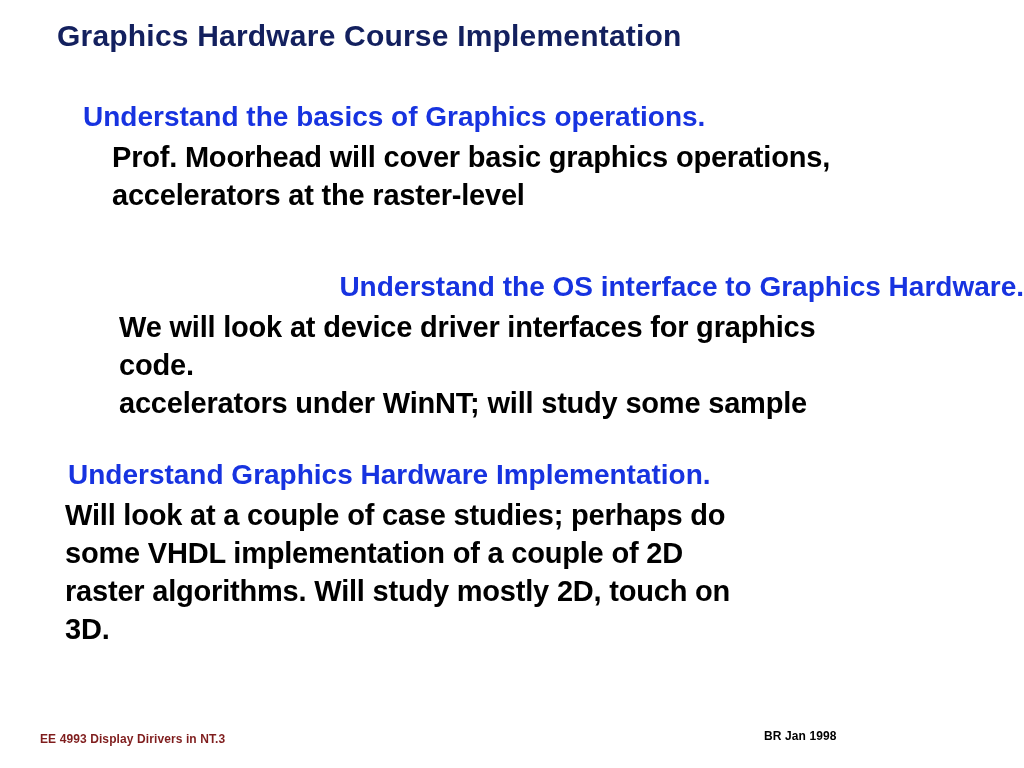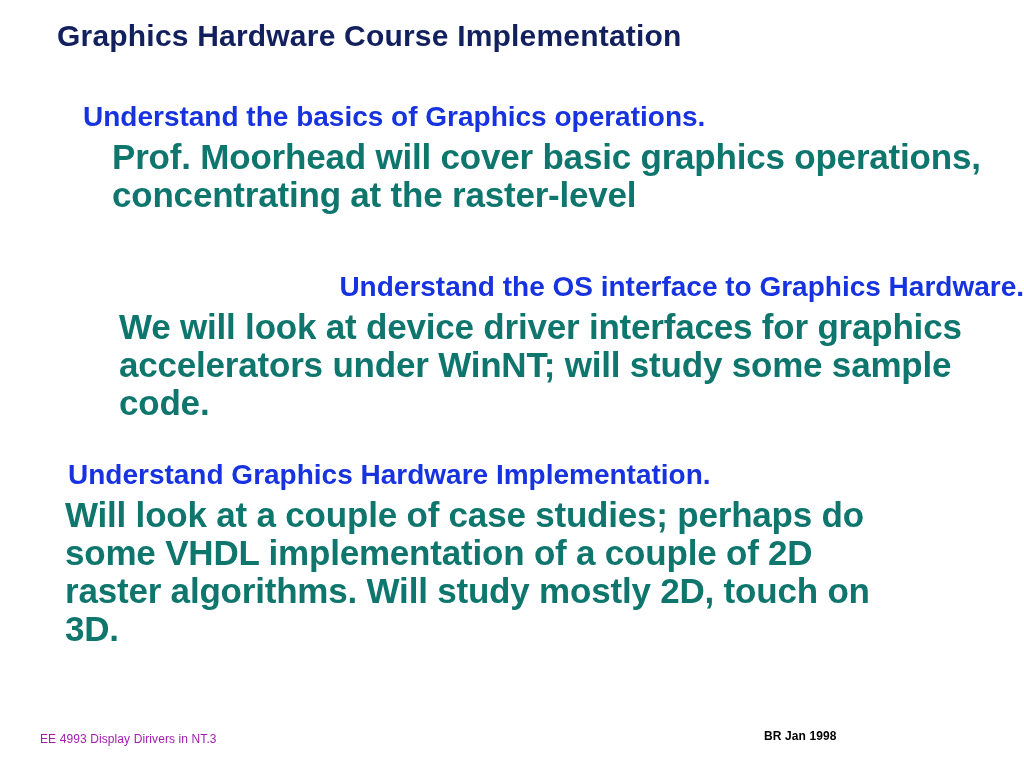--- a/index.html
+++ b/index.html
@@ -39,24 +39,24 @@
   }
   .section-heading {
     font-size: 28px;
     line-height: 34px;
     font-weight: bold;
     color: #1733e0;
     white-space: nowrap;
   }
   .section-body {
     margin-top: 4px;
-    font-size: 35px;
+    font-size: 29px;
     line-height: 38px;
     font-weight: bold;
-    color: #0f766e;
+    color: #000000;
     letter-spacing: -0.2px;
   }
   .section-body .line {
     white-space: nowrap;
   }
 
   
   #section-1 { top: 100px; }
   #section-1 .section-heading { padding-left: 83px; }
   #section-1 .section-body    { padding-left: 112px; }
@@ -69,22 +69,22 @@
   #section-3 .section-heading { padding-left: 68px; }
   #section-3 .section-body    { padding-left: 65px; }
 
   
   .footer-left {
     position: absolute;
     left: 40px;
     top: 732px;
     font-size: 12px;
     line-height: 15px;
-    font-weight: normal;
-    color: #a21caf;
+    font-weight: bold;
+    color: #7f1d1d;
     letter-spacing: 0.1px;
     white-space: nowrap;
   }
   .footer-right {
     position: absolute;
     left: 764px;
     top: 729px;
     font-size: 12px;
     line-height: 15px;
     font-weight: bold;
@@ -97,30 +97,30 @@
 <body>
 
 <div id="slide">
 
   <div class="slide-title">Graphics Hardware Course Implementation</div>
 
   <div class="section" id="section-1">
     <div class="section-heading">Understand the basics of Graphics operations.</div>
     <div class="section-body">
       <div class="line">Prof. Moorhead will cover basic graphics operations,</div>
-      <div class="line">concentrating at the raster-level</div>
+      <div class="line">accelerators at the raster-level</div>
     </div>
   </div>
 
   <div class="section" id="section-2">
     <div class="section-heading">Understand the OS interface to Graphics Hardware.</div>
     <div class="section-body">
       <div class="line">We will look at device driver interfaces for graphics</div>
+      <div class="line">code.</div>
       <div class="line">accelerators under WinNT; will study some sample</div>
-      <div class="line">code.</div>
     </div>
   </div>
 
   <div class="section" id="section-3">
     <div class="section-heading">Understand Graphics Hardware Implementation.</div>
     <div class="section-body">
       <div class="line">Will look at a couple of case studies; perhaps do</div>
       <div class="line">some VHDL implementation of a couple of 2D</div>
       <div class="line">raster algorithms.  Will study mostly 2D, touch on</div>
       <div class="line">3D.</div>

